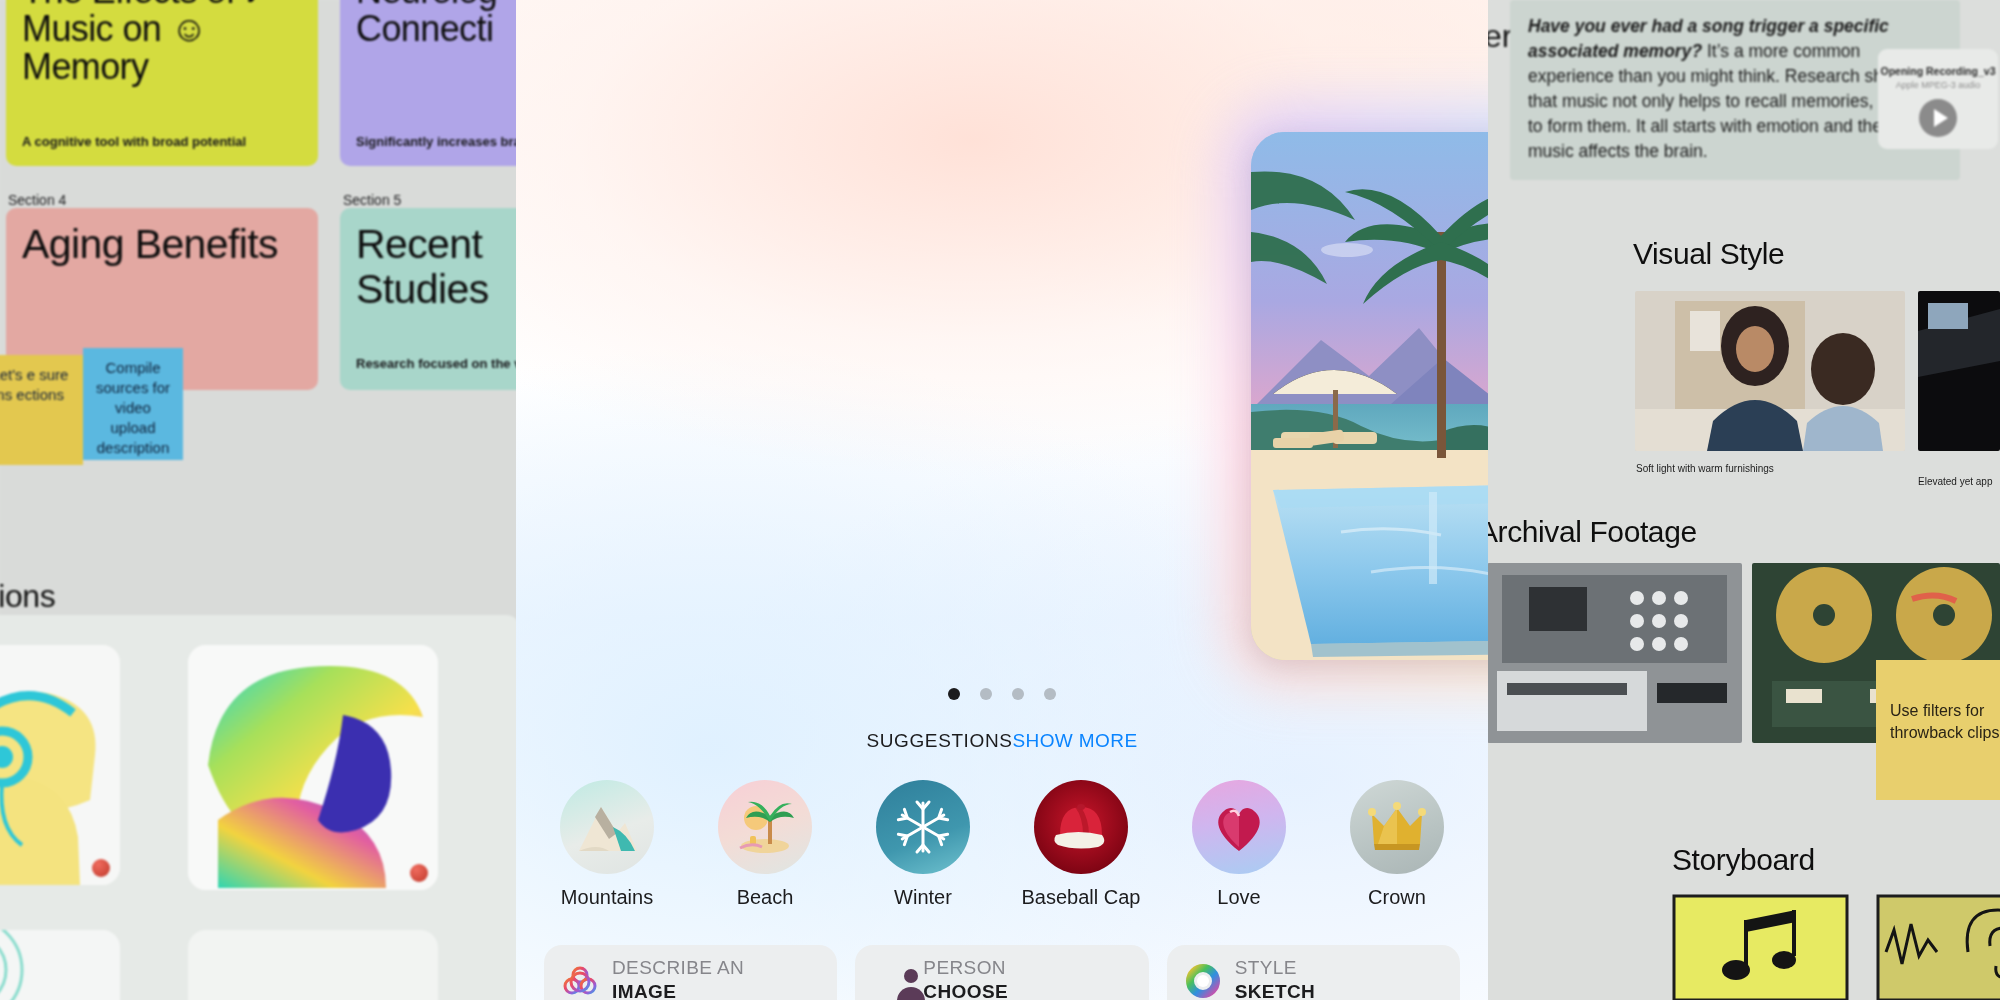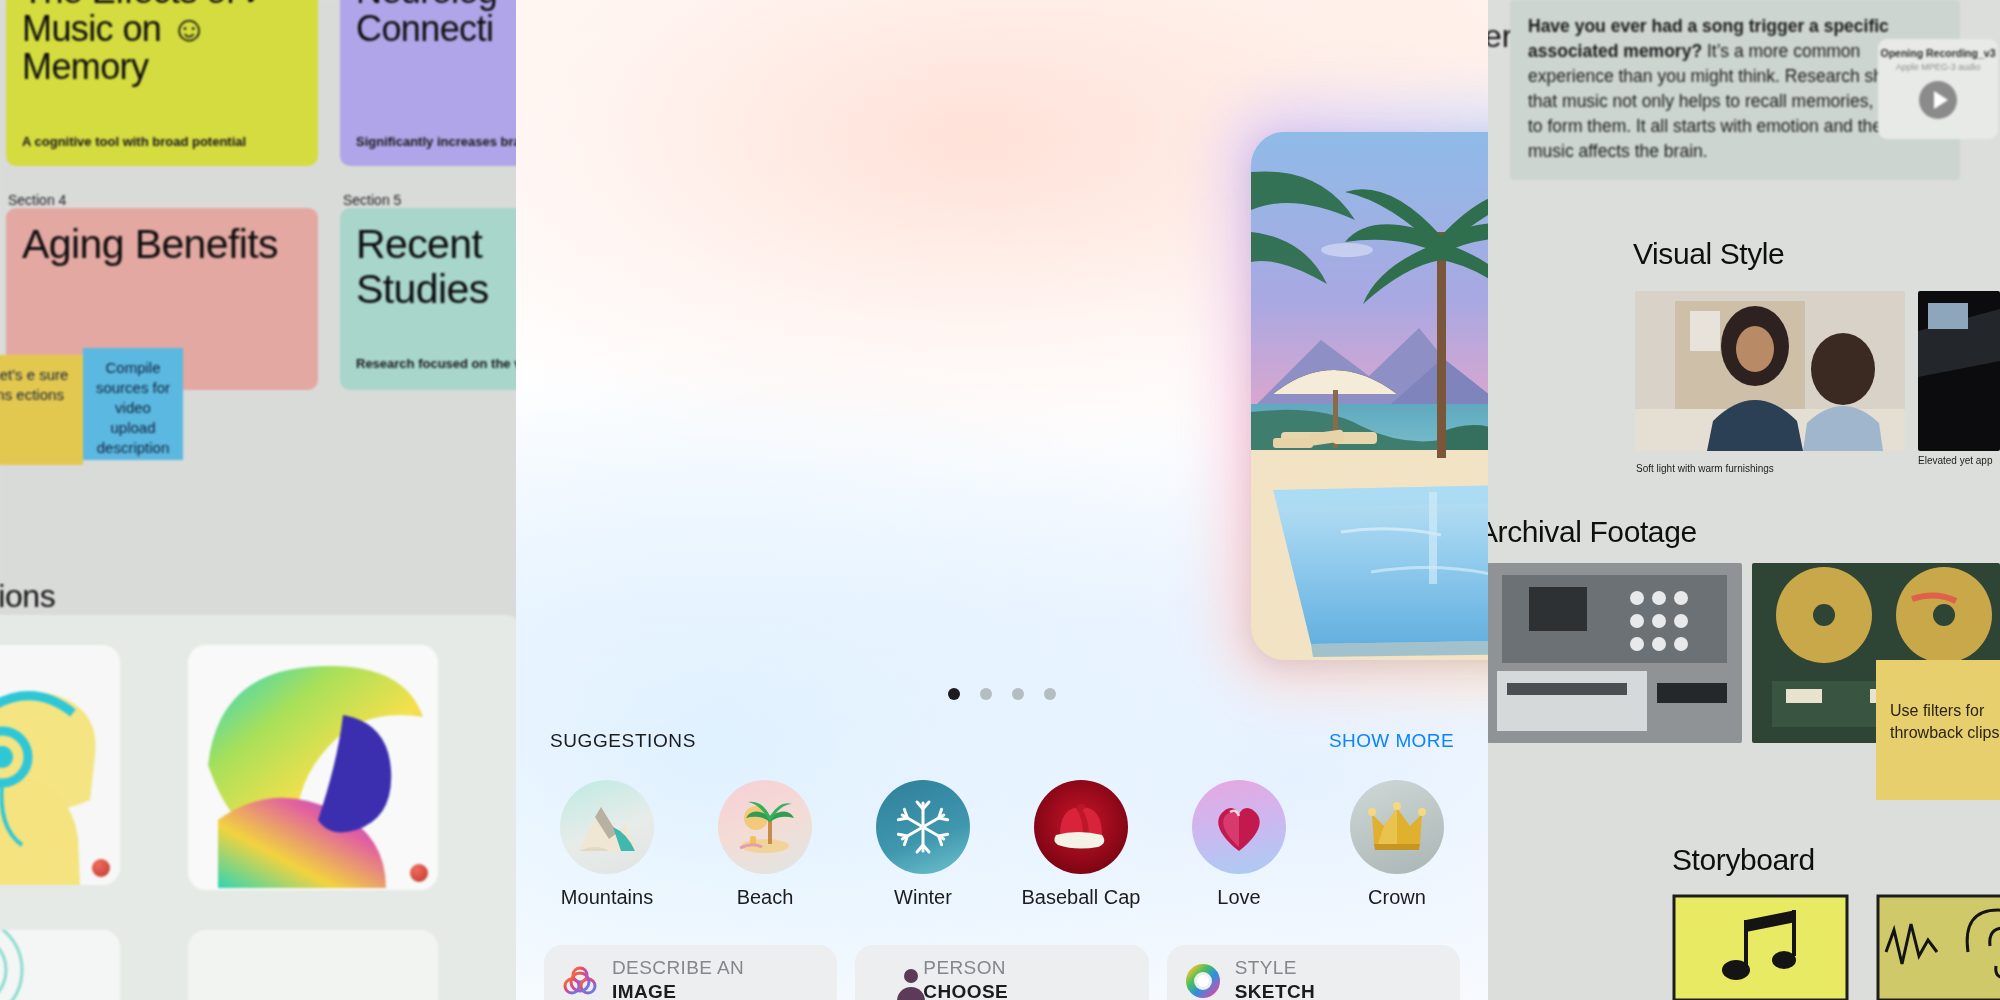--- a/index.html
+++ b/index.html
@@ -64,24 +64,24 @@
   
   .bg-right {
     position: absolute; right: 0; top: 0; width: 510px; height: 1000px;
     background: #dcdedc; filter: blur(0.9px);
   }
   .doc-block {
     position: absolute; left: 20px; top: 0px; width: 450px; padding: 14px 18px 16px 18px;
     background: #ccd5d0; border-radius: 4px;
   }
   .doc-text { font-size: 17.5px; line-height: 25px; color: #1b1b1b; }
-  .doc-text b { font-weight: 700; }
+  .doc-text b { font-weight: 700; font-style: italic; }
   .audio-chip {
-    position: absolute; right: -38px; top: 39px; width: 120px; height: 100px;
-    background: #e8eae8; border-radius: 9px; text-align:center; padding-top: 8px;
+    position: absolute; right: -38px; top: 49px; width: 120px; height: 100px;
+    background: #e8eae8; border-radius: 9px; text-align:center; padding-top: 16px;
   }
   .audio-title { font-size: 10.5px; font-weight: 700; color: #2a2a2a; line-height: 13px;}
   .audio-sub { font-size: 9px; color: #8d8d8d; margin-top:2px; }
   .play-circle { width: 38px; height: 38px; border-radius: 50%; background:#8b8b8b;
                  margin: 9px auto 0; position: relative; }
   .play-circle:after { content:""; position:absolute; left:15px; top:10px;
                  border-left: 14px solid #fff; border-top: 9px solid transparent;
                  border-bottom: 9px solid transparent; }
 
   .rsec-head { position: absolute; font-size: 30px; color: #0f0f0f; letter-spacing:-0.4px; }
@@ -130,21 +130,21 @@
     box-shadow: 0 6px 26px rgba(120,110,130,.22);
     background: #9ec8e8;
   }
 
   .dots { position:absolute; left: 0; top: 688px; width: 972px; display:flex; justify-content:center; gap: 20px; }
   .dot { width: 12px; height: 12px; border-radius:50%; background:#b4bcc4; }
   .dot.active { background:#1c1c1e; }
 
   .sugg-row {
     position:absolute; left: 0; top: 730px; width:972px; padding: 0 34px;
-    display:flex; align-items:center; justify-content:space-between;
+    display:flex; align-items:center; justify-content:center;
   }
   .sugg-title { font-size: 19px; letter-spacing: .6px; color:#1c1c1e; font-weight:400; }
   .show-more { font-size: 19px; letter-spacing:.4px; color:#0a84ff; font-weight:400;
                background:none;border:none;cursor:pointer; font-family:"Liberation Sans",sans-serif; }
 
   .sugg-items {
     position:absolute; left: 0; top: 780px; width: 972px; padding: 0 26px;
     display:flex; justify-content:space-between;
   }
   .sugg-item { width: 130px; text-align:center; cursor:pointer; }
@@ -302,21 +302,21 @@
     </svg>
   </div>
   <div class="cap" style="left:1636px; top:463px;">Soft light with warm furnishings</div>
   <div class="photo" style="left:1918px; top:291px; width:82px; height:160px;">
     <svg width="82" height="160" viewBox="0 0 82 160">
       <rect width="82" height="160" fill="#0c0c0e"></rect>
       <path d="M0 40 L82 18 L82 70 L0 86z" fill="#23262b"></path>
       <rect x="10" y="12" width="40" height="26" fill="#8ea6bc"></rect>
     </svg>
   </div>
-  <div class="cap" style="left:1918px; top:455px;text-align:right;">Elevated yet app</div>
+  <div class="cap" style="left:1918px; top:476px;text-align:right;">Elevated yet app</div>
 
   <div class="rsec-head af-head">Archival Footage</div>
   <div class="photo" style="left:1487px; top:563px; width:255px; height:180px;">
     <svg width="255" height="180" viewBox="0 0 255 180">
       <rect width="255" height="180" fill="#8f9396"></rect>
       <rect x="15" y="12" width="225" height="88" fill="#6c7175"></rect>
       <rect x="42" y="24" width="58" height="44" fill="#2e3134"></rect>
       <g fill="#e7e9ea">
         <circle cx="150" cy="35" r="7"></circle>
           <circle cx="172" cy="35" r="7"></circle>

